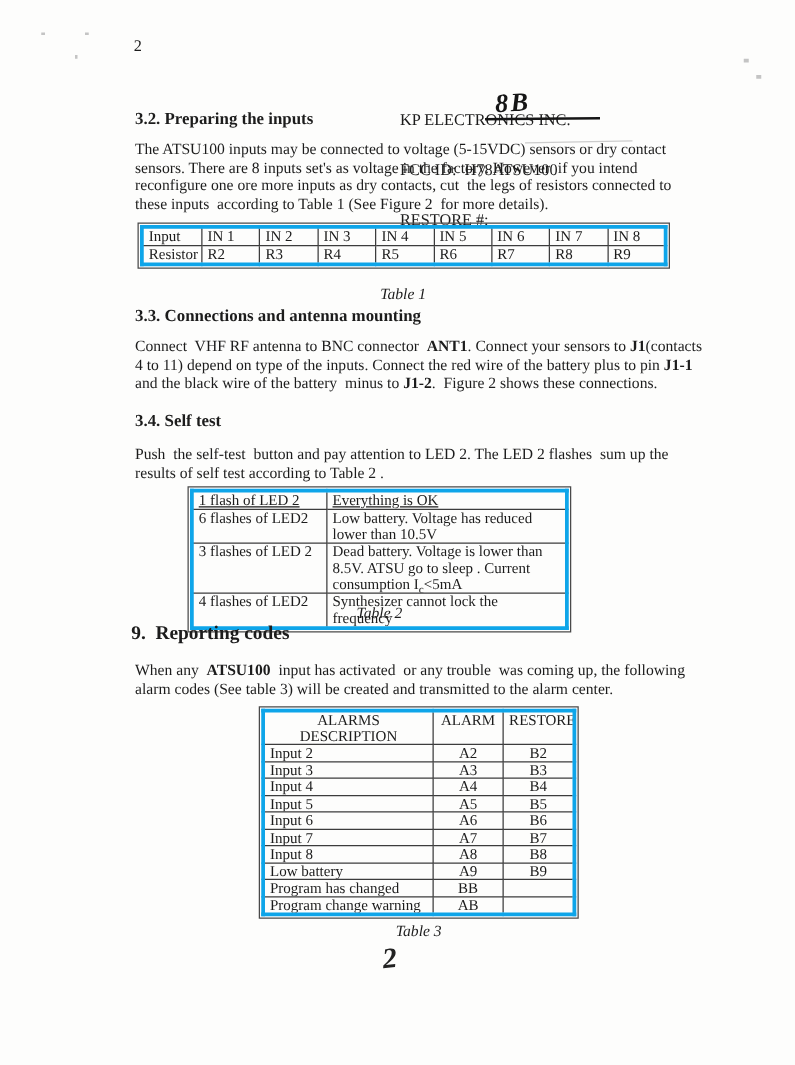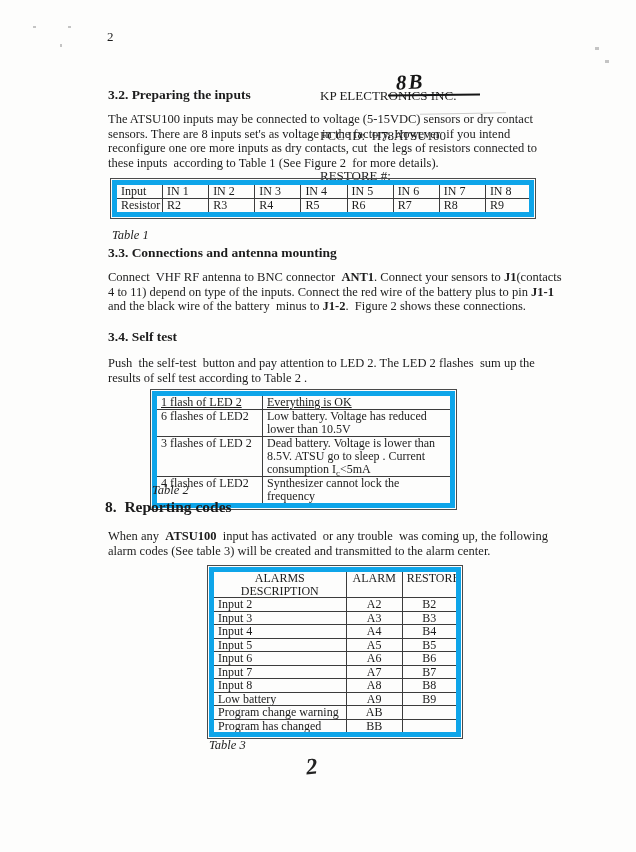--- a/index.html
+++ b/index.html
@@ -20,23 +20,23 @@
     left:396px;top:70px;
     font-style:italic;font-weight:bold;
     font-size:21px;letter-spacing:2px;
     transform:rotate(-3deg);
     color:#151515;
   }
   .exhibit-line{left:388px;top:94px;width:92px;height:2px;background:#161616;transform:rotate(-0.6deg);}
   .h3x{left:108px;font-weight:bold;font-size:13.5px;}
   .h4x{left:105px;font-weight:bold;font-size:15.5px;}
   .para{left:108px;width:455px;font-size:12.5px;line-height:14.5px;}
-  .caption{font-style:italic;font-size:12.5px;text-align:left;}
+  .caption{font-style:italic;font-size:12.5px;text-align:center;}
   table{border-collapse:collapse;font-size:12px;table-layout:fixed;}
-  .dbl{border:5px solid #0ea5e9;outline:1px solid #4a4a4a;outline-offset:1px;}
+  .dbl{border:3px solid #0ea5e9;outline:1px solid #4a4a4a;outline-offset:1px;}
   td,th{border:1px solid #3c3c3c;padding:0 4px;font-weight:normal;vertical-align:top;line-height:13px;overflow:hidden;}
   .t1{left:112px;top:180px;width:422px;}
   .t1 td{height:13px;}
   .t2{left:152px;top:391px;width:303px;}
   .t2 td{line-height:13px;}
   .t3{left:209px;top:567px;width:252px;}
   .t3 td,.t3 th{height:12px;line-height:12.5px;}
   .t3 th{text-align:center;}
   .ctr{text-align:center;}
   .hand2{
@@ -137,21 +137,21 @@
       <td><span>Dead battery. Voltage  is lower than 8.5V. ATSU go to sleep . Current consumption </span><span><span>I</span><sub>c</sub><span>&lt;5mA</span></span></td>
     </tr>
     <tr style="height:14px;padding-left:29px;">
       <td>4 flashes of LED2</td>
       <td>Synthesizer cannot lock  the frequency</td>
     </tr>
   </tbody>
     </table>
   <div class="abs caption" style="left:152px;top:483px;width:303px;">Table 2</div>
 
-  <div class="abs h4x pre" style="top:498px;">8.  Reporting codes</div>
+  <div class="abs h4x pre" style="top:498px;">9.  Reporting codes</div>
   <p class="abs para pre" style="top:529px;margin:0;"><span>When any  </span><b>ATSU100</b><span>  input has activated  or any trouble  was coming up, the following alarm codes (See table 3) will be created and transmitted to the alarm center.</span></p>
 
   <table class="abs dbl t3">
     <colgroup>
         <col style="width:134px">
         <col style="width:56px">
         <col style="width:56px">
       </colgroup>
     <tbody>
         <tr style="height:15px;">
@@ -193,28 +193,28 @@
       <td>Input 8</td>
       <td class="ctr">A8</td>
       <td class="ctr">B8</td>
     </tr>
     <tr>
       <td>Low battery</td>
       <td class="ctr">A9</td>
       <td class="ctr">B9</td>
     </tr>
     <tr>
+      <td>Program has changed</td>
+      <td class="ctr">BB</td>
+      <td class="ctr"></td>
+    </tr>
+    <tr>
       <td>Program change warning</td>
       <td class="ctr">AB</td>
       <td class="ctr"></td>
     </tr>
-    <tr>
-      <td>Program has changed</td>
-      <td class="ctr">BB</td>
-      <td class="ctr"></td>
-    </tr>
   </tbody>
     </table>
   <div class="abs caption" style="left:209px;top:738px;width:252px;">Table 3</div>
 
   <div class="abs hand2">2</div>
 
 </div>
 
 </body></html>

